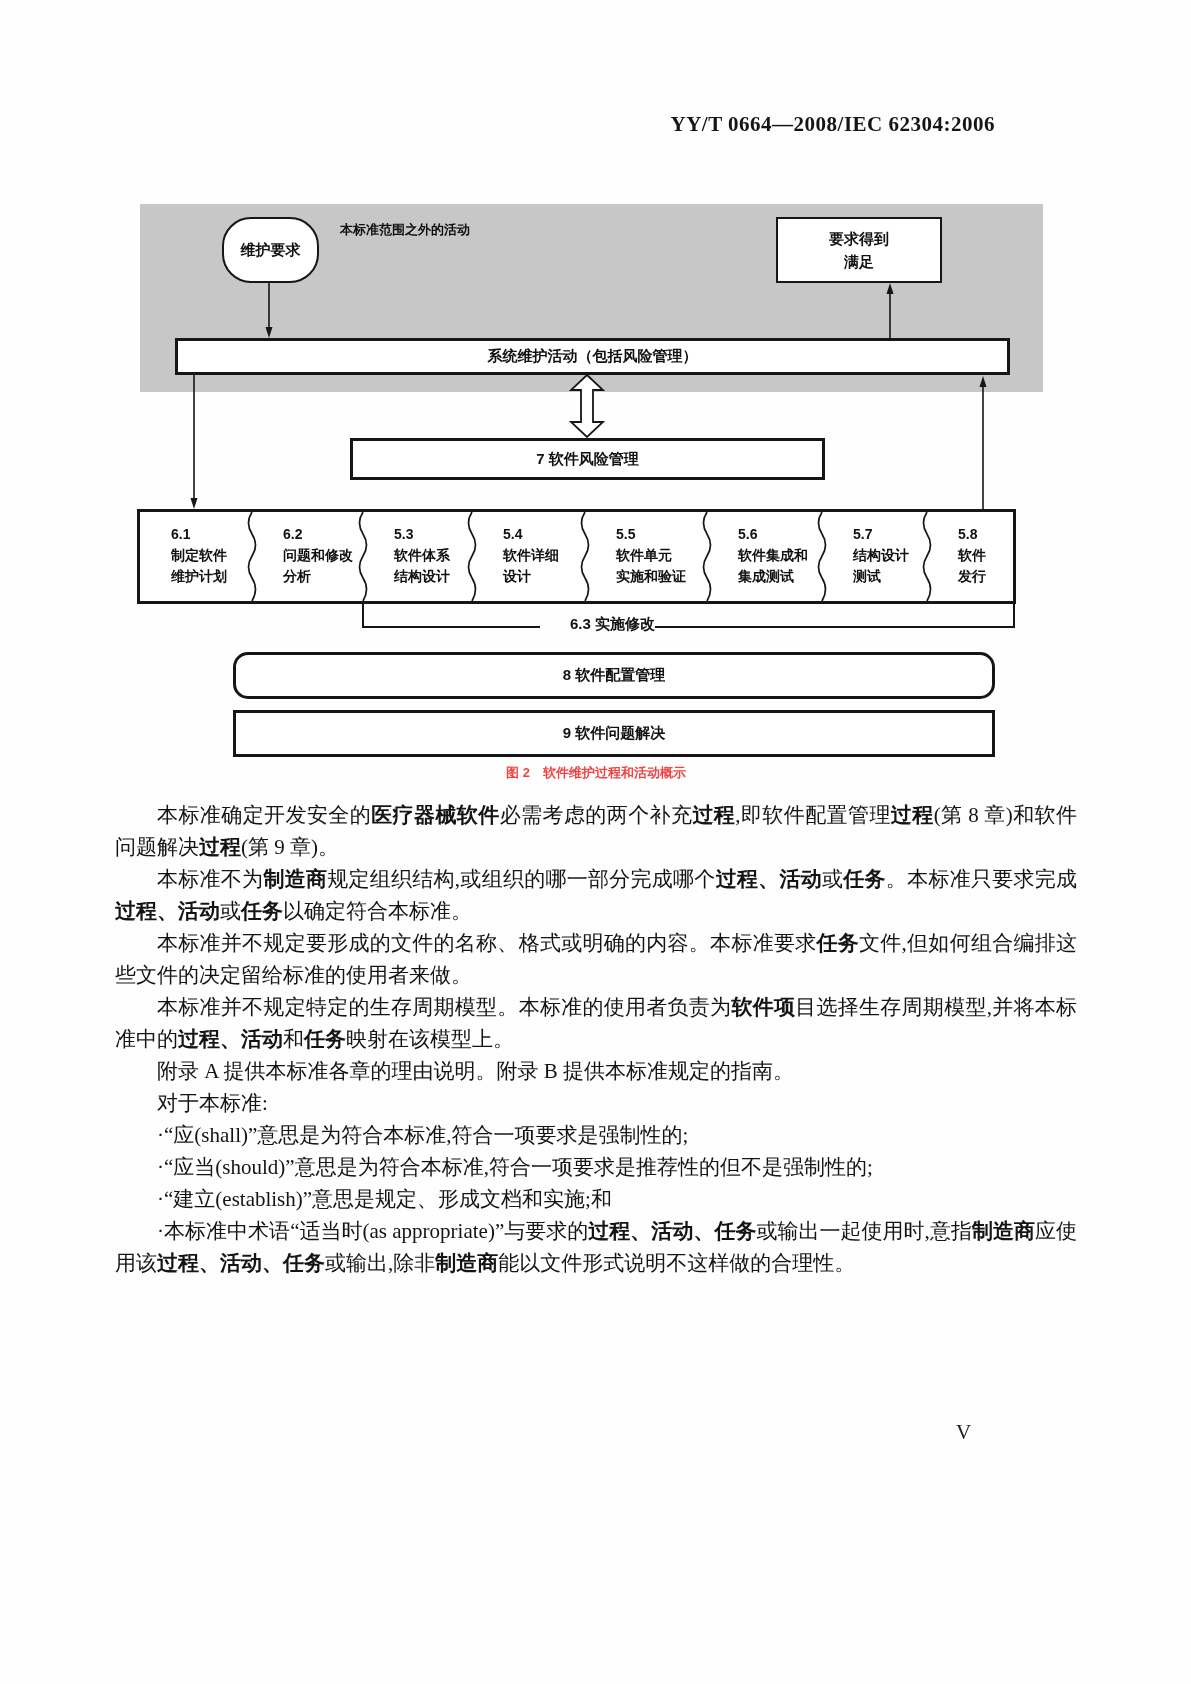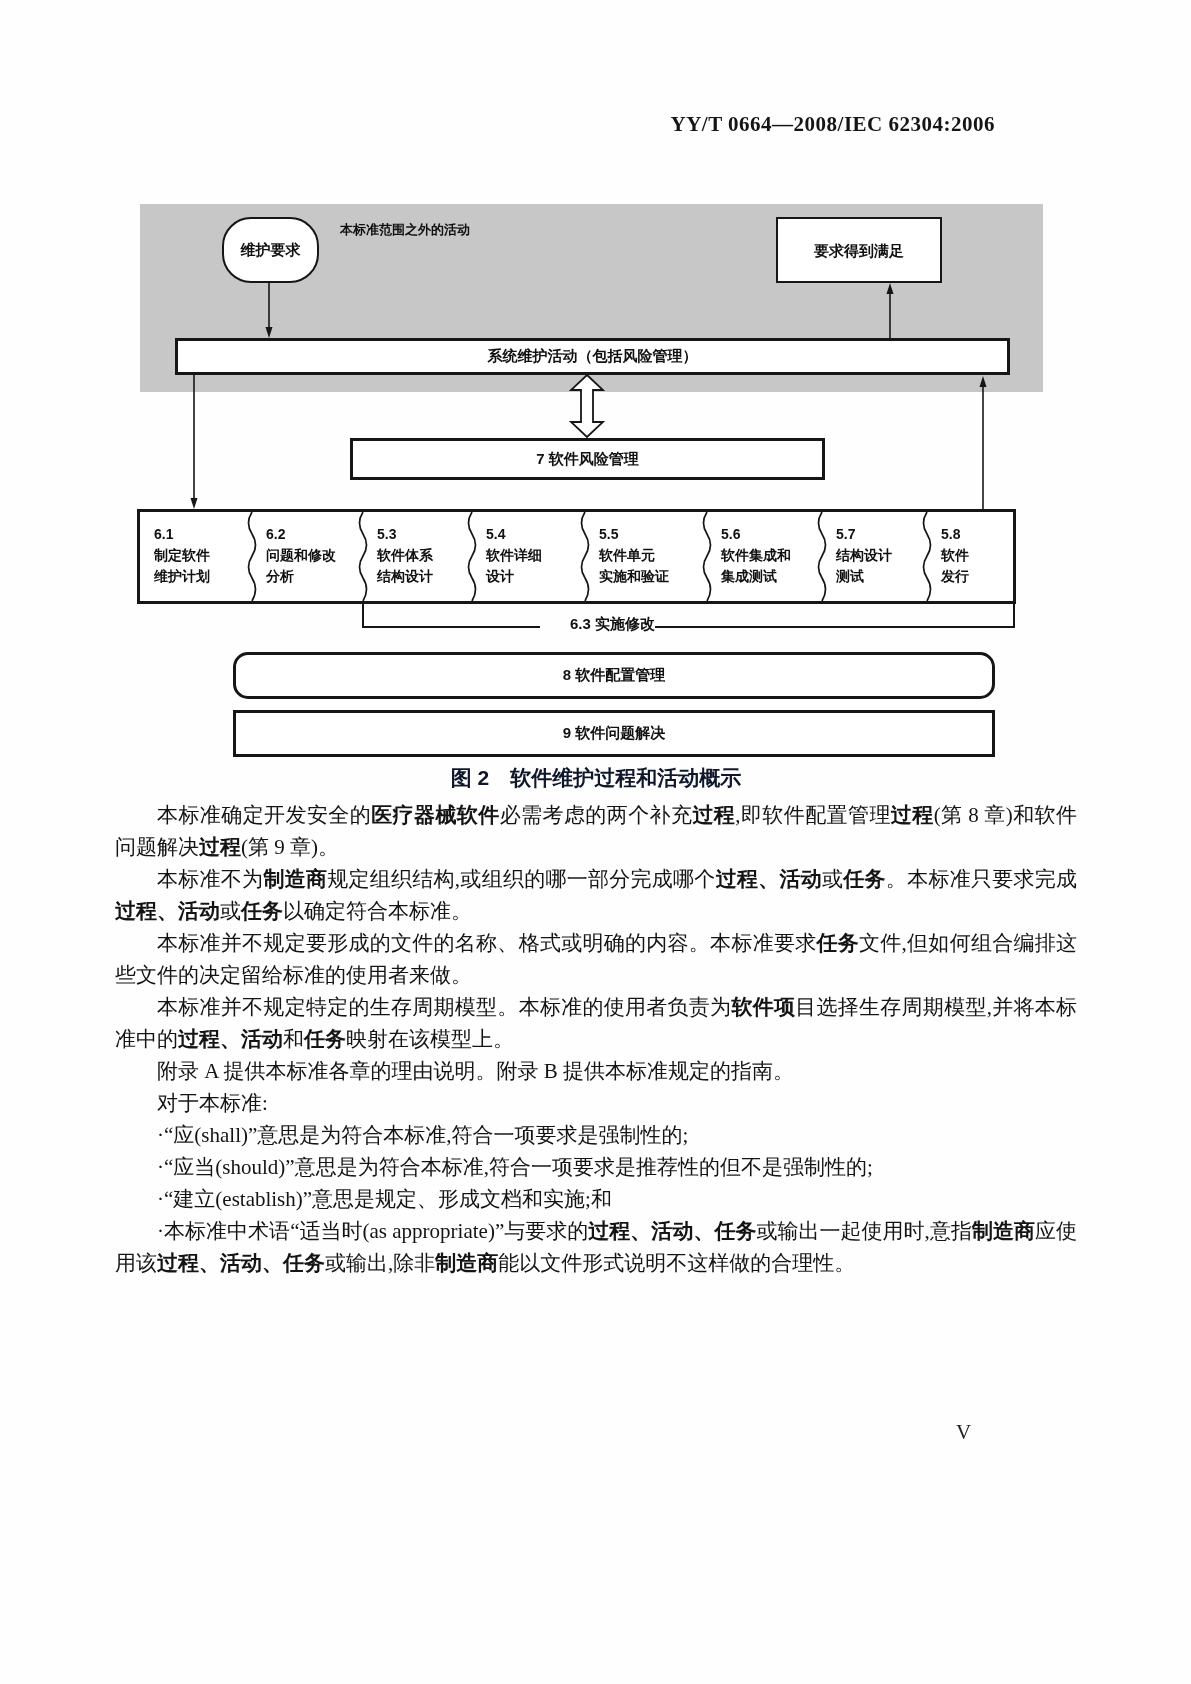--- a/index.html
+++ b/index.html
@@ -5,41 +5,41 @@
   html,body{margin:0;padding:0;background:#ffffff;}
   .page{position:relative;width:1191px;height:1684px;background:#fefefe;overflow:hidden;
         font-family:"Liberation Serif","DejaVu Serif",serif;color:#151515;}
   .hdr{position:absolute;top:112px;right:196px;font-size:21px;font-weight:bold;letter-spacing:.5px;white-space:nowrap;}
   
   .gray{position:absolute;left:140px;top:204px;width:903px;height:188px;background:#c7c7c7;}
   .dbox{position:absolute;background:#ffffff;border:2.5px solid #161616;box-sizing:border-box;
         display:flex;align-items:center;justify-content:center;text-align:center;
         font-family:"Liberation Sans","DejaVu Sans",sans-serif;font-weight:bold;font-size:15px;color:#111;}
   #mreq{left:222px;top:217px;width:97px;height:66px;border-radius:29px;}
-  #rsat{left:776px;top:217px;width:166px;height:66px;flex-direction:row;line-height:23px;}
+  #rsat{left:776px;top:217px;width:166px;height:66px;flex-direction:column;line-height:23px;}
   .outlbl{position:absolute;left:340px;top:221px;width:410px;
           font-family:"Liberation Sans","DejaVu Sans",sans-serif;font-weight:bold;font-size:13px;color:#111;}
   #sysbox{left:175px;top:338px;width:835px;height:37px;border-width:3px;}
   #riskbox{left:350px;top:438px;width:475px;height:42px;border-width:3px;}
   .row{position:absolute;left:137px;top:509px;width:879px;height:95px;border:3px solid #161616;
        box-sizing:border-box;background:#fff;}
-  .cell{position:absolute;top:0;height:100%;box-sizing:border-box;padding:12px 0 0 14px;
+  .cell{position:absolute;top:0;height:100%;box-sizing:border-box;padding:12px 0 0 31px;
         font-family:"Liberation Sans","DejaVu Sans",sans-serif;font-weight:bold;font-size:14px;
         line-height:21px;color:#111;text-align:left;}
   .sep{position:absolute;top:0;}
   .conn{position:absolute;}
   .b63riser{position:absolute;width:2px;background:#161616;}
   .b63line{position:absolute;height:2px;background:#161616;top:626px;}
   .b63lbl{position:absolute;left:540px;top:615px;width:115px;text-align:right;
           font-family:"Liberation Sans","DejaVu Sans",sans-serif;font-weight:bold;font-size:15px;color:#111;}
   #cfgbox{left:233px;top:652px;width:762px;height:47px;border-width:3px;border-radius:15px;}
   #probbox{left:233px;top:710px;width:762px;height:47px;border-width:3px;}
   
   .caption{position:absolute;left:115px;top:764px;width:962px;text-align:center;
-           font-family:"Liberation Sans","DejaVu Sans",sans-serif;font-weight:bold;font-size:21px;color:#0f172a;}
+           font-family:"Liberation Sans","DejaVu Sans",sans-serif;font-weight:bold;font-size:13px;color:#ef4444;}
   .bodytxt{position:absolute;left:115px;top:799px;width:962px;font-size:21px;line-height:32px;
            text-align:justify;color:#141414;}
   .bodytxt p{margin:0;text-indent:2em;}
   .term{font-family:Liberation Sans, sans-serif;font-weight:bold;}
   .pageno{position:absolute;left:956px;top:1420px;font-size:21px;color:#222;}
 </style>
 </head>
 <body>
 
 <div class="page">

